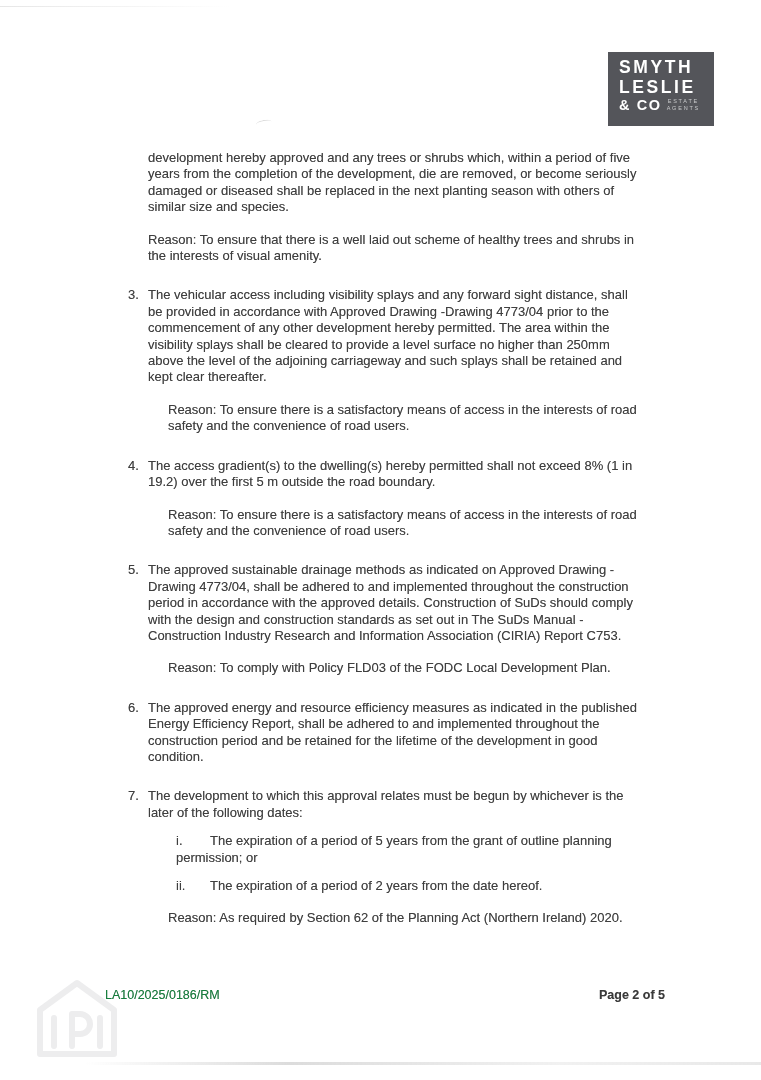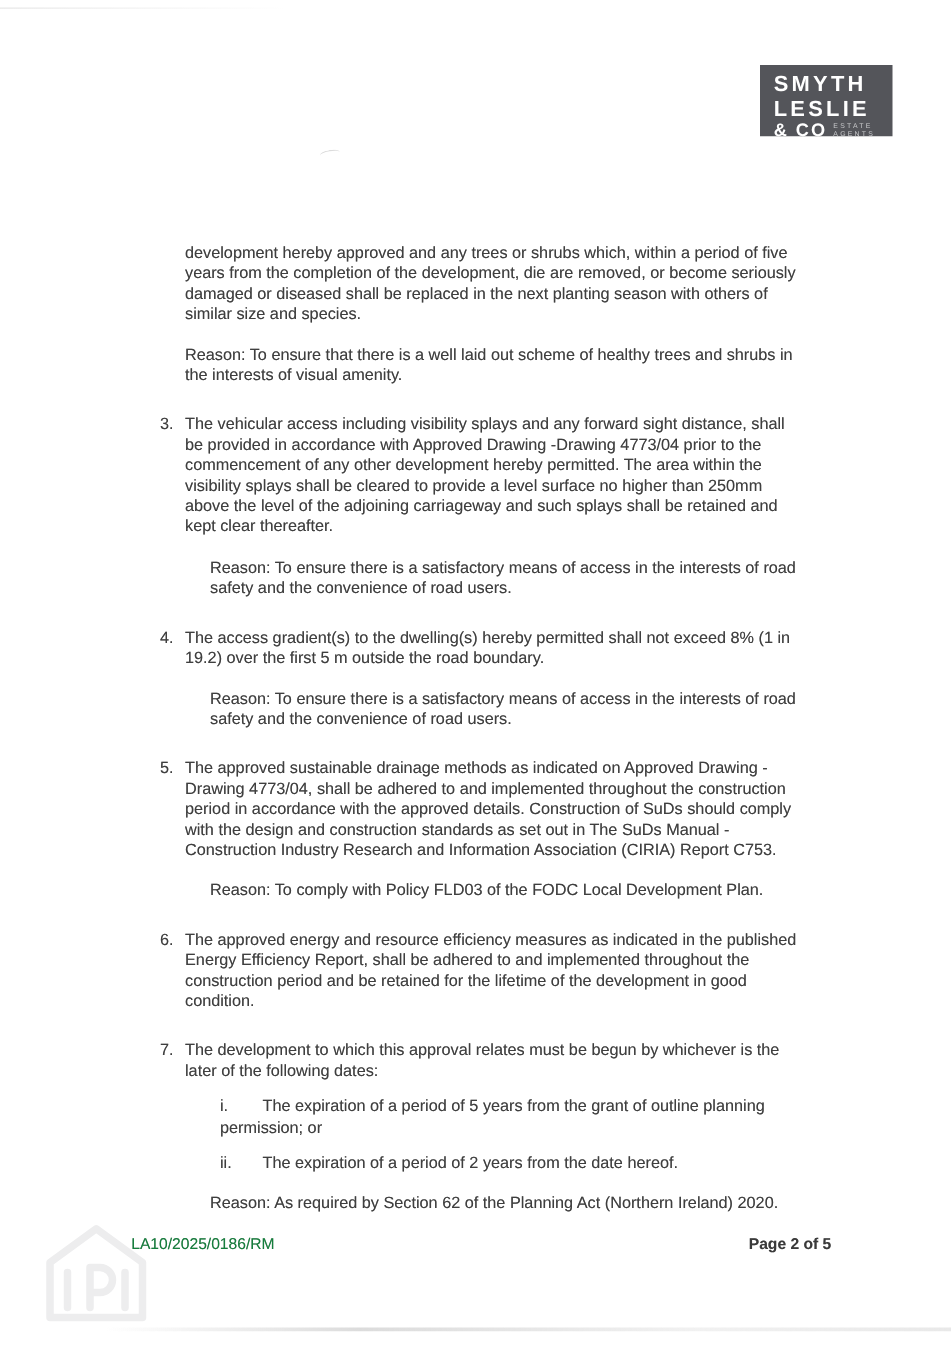--- a/index.html
+++ b/index.html
@@ -24,38 +24,37 @@
     filter: blur(.6px);
   }
   .scan-artifact {
     position: absolute; left: 256px; top: 120px; width: 16px; height: 6px;
     border-top: 1.5px solid #dcdcdc; border-radius: 50%;
     transform: rotate(-10deg);
   }
   
   .logo {
     position: absolute; left: 608px; top: 52px;
-    width: 106px; height: 57px;
+    width: 106px; height: 74px;
     background: #54555a;
     color: #ffffff;
     padding: 7px 0 0 11px;
     line-height: 1;
   }
   .logo-line { font-weight: bold; font-size: 17.5px; letter-spacing: 2.6px; margin-bottom: 2px; }
-  .logo-bottom { display: flex; align-items: center; margin-top: 1px; }
+  .logo-bottom { display: flex; align-items: center; margin-top: 1px; text-align: center; }
   .logo-andco { font-weight: bold; font-size: 14.5px; letter-spacing: 1.6px; }
   .logo-sub { margin-left: 5px; color: #c9cacc; }
   .logo-sub div { font-size: 5.5px; letter-spacing: 1.8px; line-height: 1.25; }
   
   .content {
     position: absolute; left: 128px; top: 150px; width: 541px;
     font-size: 13px; line-height: 16.4px;
     color: #3f3f3f;
     text-shadow: 0 0 .45px rgba(70,70,70,.55);
-    margin-top: 44px;
   }
   .para, .reason, .cond-text, .sub-text { white-space: pre-line; }
   .para, .reason { margin-left: 20px; }
   .reason { margin-top: 16px; }
   .condition { position: relative; padding-left: 20px; margin-top: 23px; }
   .cond-num { position: absolute; left: 0; top: 0; }
   .sub-item { padding-left: 28px; margin-top: 12px; }
   .sub-marker { display: inline-block; width: 34px; }
   
   .footer-ref {

